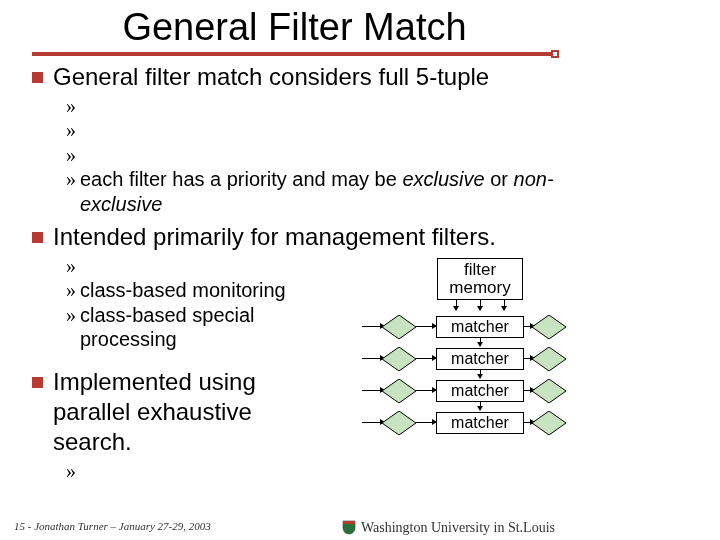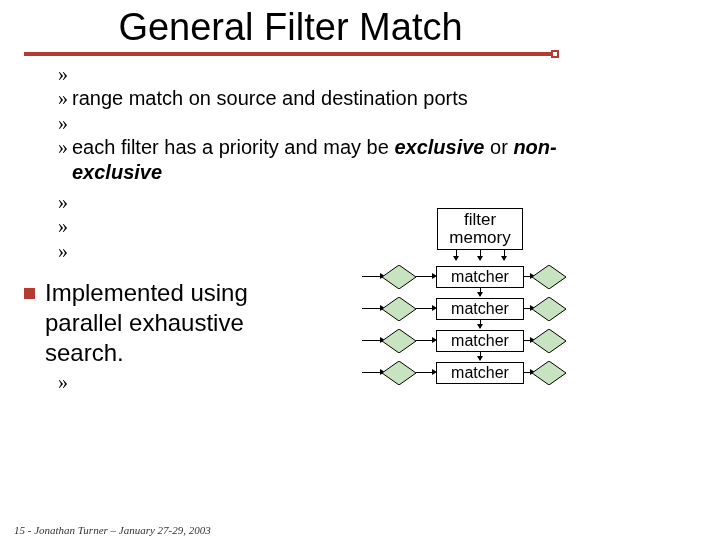--- a/index.html
+++ b/index.html
@@ -8,20 +8,21 @@
     height: 540px;
     background: #fff;
     font-family: "Comic Sans MS", "Chalkboard SE", "Segoe Script", cursive, sans-serif;
     position: relative;
     overflow: hidden;
   }
   .slide {
     width: 581px;
     height: 540px;
     position: relative;
+    padding-left: 8px;
   }
   .title {
     text-align: center;
     font-size: 38px;
     color: #000;
     padding-top: 6px;
     font-weight: 400;
   }
   .rule {
     position: relative;
@@ -74,21 +75,21 @@
     flex: 0 0 auto;
     margin-right: 4px;
     font-family: Georgia, serif;
   }
   .row2 { display: flex; align-items: flex-start; }
   .row2 .textcol { flex: 1 1 auto; }
   .diagram {
     flex: 0 0 auto;
     width: 225px;
     margin-left: 4px;
-    margin-top: 18px;
+    margin-top: 4px;
     position: relative;
   }
   .fm-box {
     border: 1px solid #000;
     text-align: center;
     font-size: 17px;
     line-height: 1.05;
     padding: 2px 4px;
     width: 86px;
     margin-left: 105px;
@@ -159,21 +160,21 @@
   .vconn {
     position: absolute;
     width: 1px; background: #000;
     height: 8px;
   }
   .vconn::after{
     content:''; position:absolute; left:-3px; bottom:-1px;
     border-left:3.5px solid transparent; border-right:3.5px solid transparent;
     border-top:5px solid #000;
   }
-  .em { font-style: italic; font-weight: bold; }
+  .em { font-style: italic; }
   .footer {
     position: absolute;
     left: 0; right: 8px; bottom: 4px;
     display: flex;
     justify-content: space-between;
     align-items: flex-start;
     padding: 0 18px 0 14px;
     font-family: Georgia, "Times New Roman", serif;
   }
   .foot-left {
@@ -202,49 +203,58 @@
 
   <div class="title">General Filter Match</div>
 
   <div class="rule">
     <div class="bar"></div>
       <div class="dot"></div>
   </div>
 
   <div class="content">
 
+    <div class="l1">
+      <span class="sq"></span>
+      <span>General filter match considers full 5-tuple</span>
+    </div>
     <div class="subs">
       <div class="l2">
           <span class="raq">»</span>
         </div>
       <div class="l2">
           <span class="raq">»</span>
-          <span>range match on source and destination ports</span>
         </div>
       <div class="l2">
           <span class="raq">»</span>
         </div>
       <div class="l2">
           <span class="raq">»</span>
           <span>each filter has a priority and may be <span class="em">exclusive</span> or <span class="em">non-exclusive</span></span>
         </div>
     </div>
 
+    <div class="l1">
+      <span class="sq"></span>
+      <span>Intended primarily for management filters.</span>
+    </div>
 
     <div class="row2">
       <div class="textcol">
         <div class="subs">
           <div class="l2">
               <span class="raq">»</span>
             </div>
           <div class="l2">
               <span class="raq">»</span>
+              <span>class-based monitoring</span>
             </div>
           <div class="l2">
               <span class="raq">»</span>
+              <span>class-based special processing</span>
             </div>
         </div>
 
         <div class="l1" style="margin-top:15px">
           <span class="sq"></span>
           <span>Implemented using parallel exhaustive search.</span>
         </div>
         <div class="subs">
           <div class="l2">
               <span class="raq">»</span>
@@ -343,15 +353,24 @@
               </span>
             </div>
           </div>
       </div>
     </div>
 
   </div>
 
   <div class="footer">
     <div class="foot-left">15 - Jonathan Turner – January 27-29, 2003</div>
+    <div class="foot-right">
+      <span class="wustl-shield">
+        <svg width="16" height="16" viewBox="0 0 16 16">
+          <path d="M2 1 h12 v7 a6 6 0 0 1 -6 6 a6 6 0 0 1 -6 -6 z" fill="#2a6f3b" stroke="#1d4d29" stroke-width="0.6"></path>
+          <path d="M2 1 h12 v3 h-12 z" fill="#b43a32"></path>
+        </svg>
+      </span>
+      <span>Washington University in St.Louis</span>
+    </div>
   </div>
 
 </div>
 
 </body></html>

